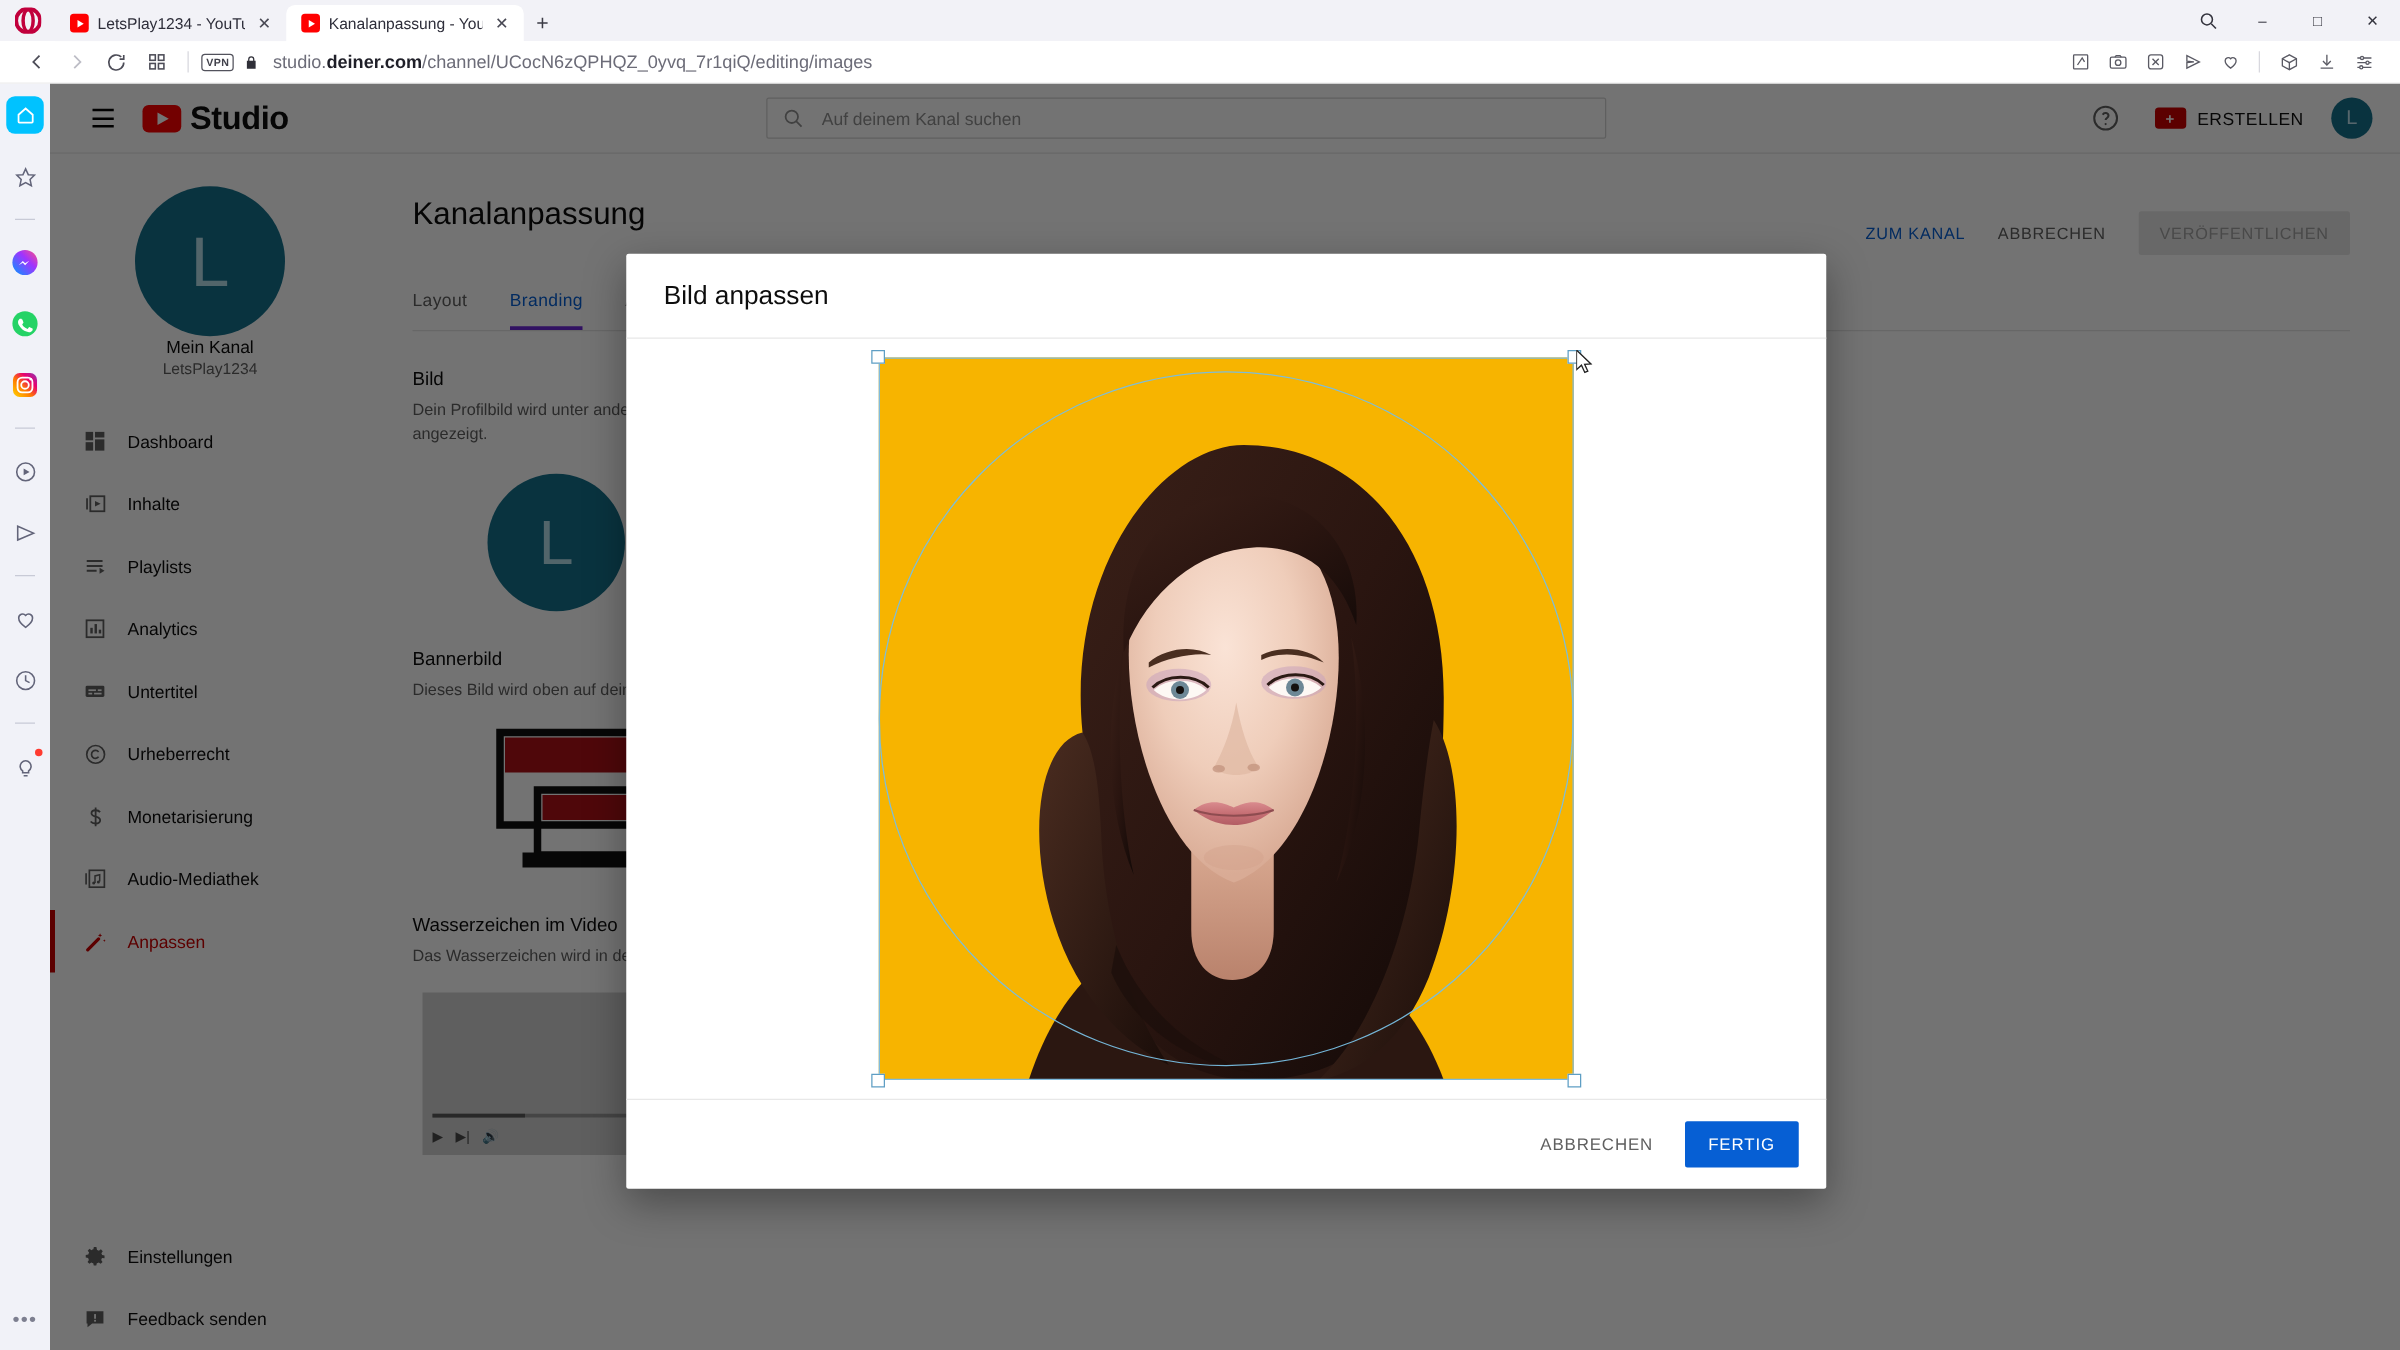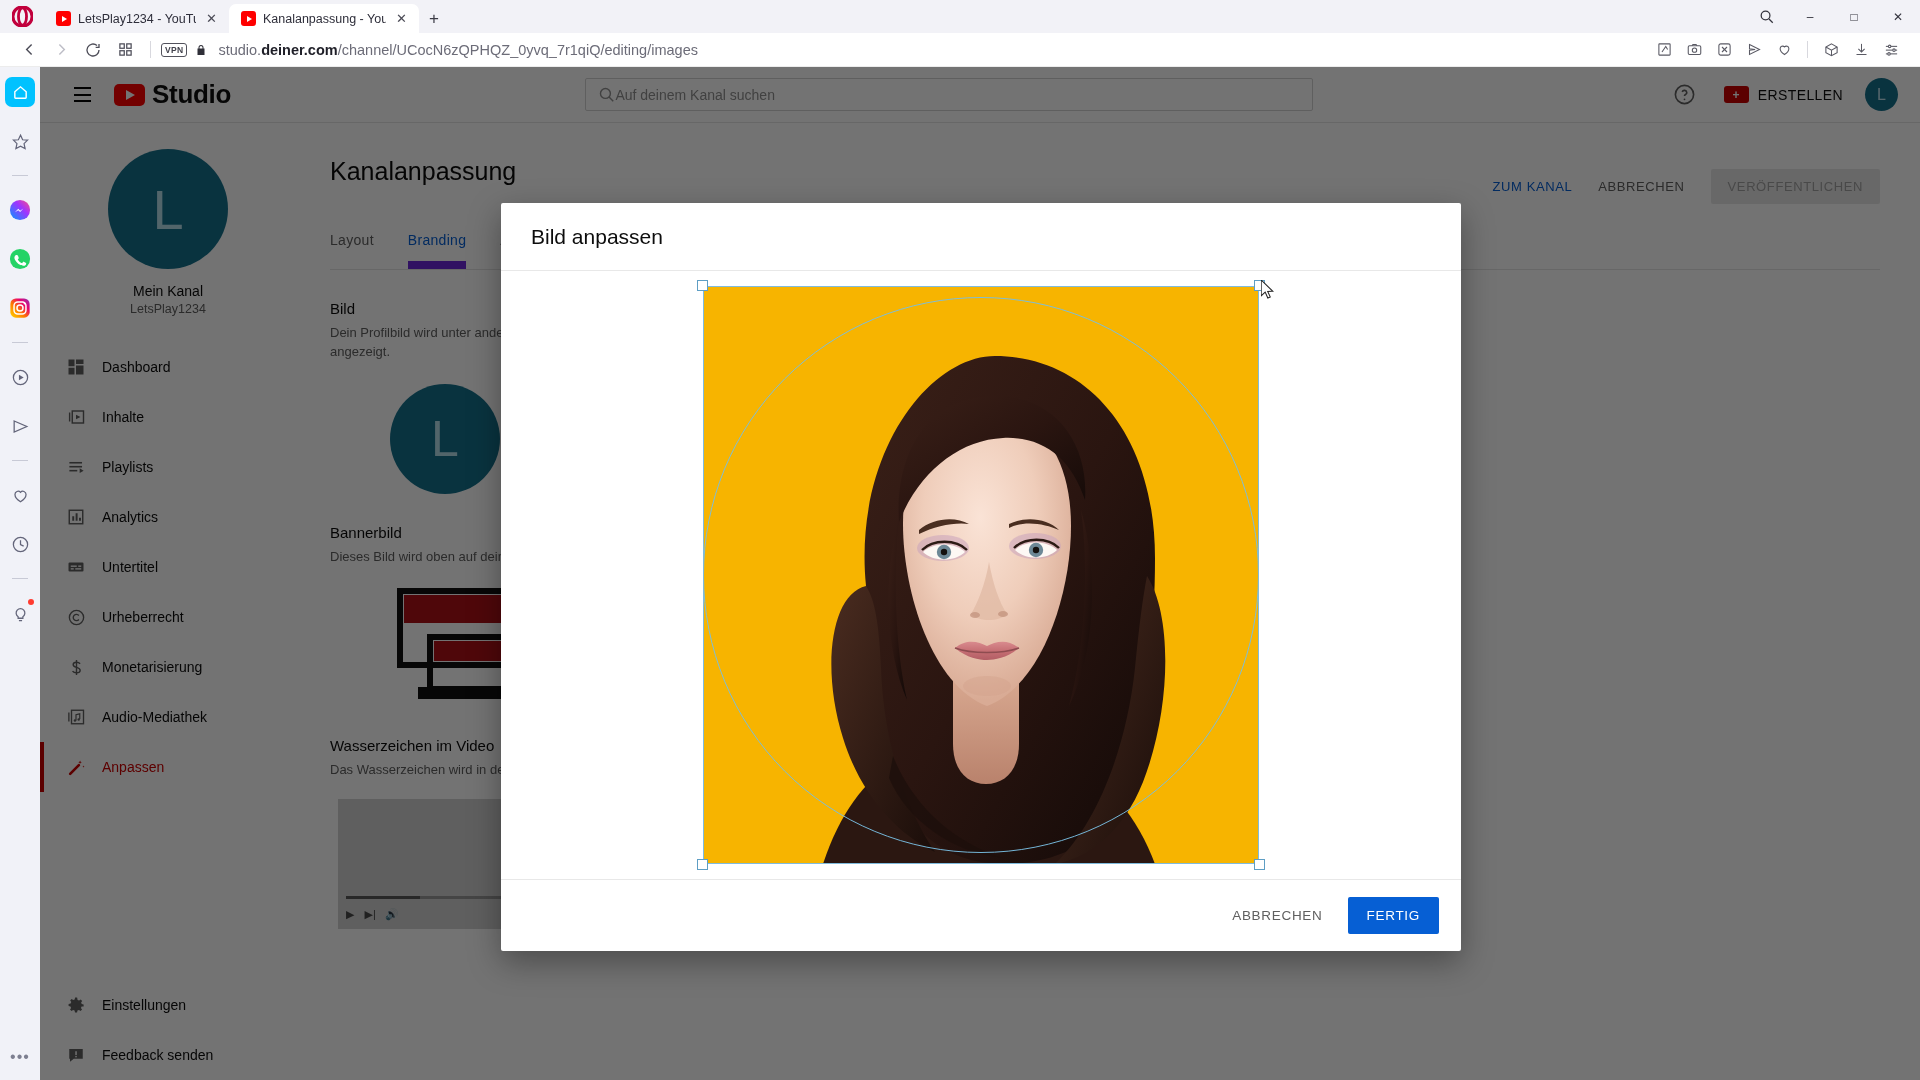--- a/index.html
+++ b/index.html
@@ -113,22 +113,22 @@
   .studio-logo { display: flex; align-items: center; gap: 7px; }
   .yt-play {
     width: 31px; height: 22px; background: #ff0000; border-radius: 5px;
     display: flex; align-items: center; justify-content: center;
   }
   .yt-play::after { content:""; width:0; height:0; border-left: 9px solid #fff;
     border-top: 5.5px solid transparent; border-bottom: 5.5px solid transparent; margin-left: 2px; }
   .studio-word { font-size: 26px; font-weight: 700; color: #0f0f0f; letter-spacing: -.3px; }
   .yt-search-wrap { flex: 1 1 auto; display: flex; justify-content: center; }
   .yt-search {
-    width: 728px; height: 33px; border: 1px solid #d3d3d3; border-radius: 2px;
-    display: flex; align-items: center; padding: 0 12px; background: #fff;
+    width: 672px; height: 33px; border: 1px solid #d3d3d3; border-radius: 2px;
+    display: flex; align-items: center; padding: 0 12px; gap: 14px; background: #fff;
   }
   .yt-search .sph { font-size: 14px; color: #909090; }
   .yt-header-right { display: flex; align-items: center; gap: 22px; }
   .circle-btn { width: 34px; height: 34px; border-radius: 50%; display: flex;
     align-items: center; justify-content: center; color: #606060; }
   .create-btn { display: flex; align-items: center; gap: 9px; font-size: 14px;
     font-weight: 500; color: #0f0f0f; letter-spacing: .4px; }
   .cam-ico { width: 25px; height: 17px; background: #c00; border-radius: 3px;
     position: relative; display: flex; align-items: center; justify-content: center; }
   .cam-ico span { color: #fff; font-size: 12px; font-weight: 700; line-height: 1; }
@@ -140,21 +140,21 @@
   .yt-side {
     width: 256px; flex: 0 0 256px; padding-top: 18px; background: #fff;
     display: flex; flex-direction: column;
   }
   .channel-block { display: flex; flex-direction: column; align-items: center; padding: 8px 0 26px; }
   .avatar-lg {
     width: 120px; height: 120px; border-radius: 50%; background: #15718d;
     display: flex; align-items: center; justify-content: center;
     color: #b6dfec; font-size: 56px; font-weight: 400;
   }
-  .ch-name { margin-top: 14px; font-size: 14px; color: #0d0d0d; font-weight: 500; }
+  .ch-name { font-size: 14px; color: #0d0d0d; font-weight: 500; }
   .ch-handle { margin-top: 3px; font-size: 12.5px; color: #606060; }
   .nav-list { display: flex; flex-direction: column; }
   .nav-item {
     height: 50px; display: flex; align-items: center; gap: 22px;
     padding-left: 62px; font-size: 14px; color: #0d0d0d; position: relative;
   }
   .nav-item .nico { position: absolute; left: 24px; width: 24px; height: 24px;
     display: flex; align-items: center; justify-content: center; color: #606060; }
   .nav-item.sel { color: #c00; font-weight: 500; }
   .nav-item.sel .nico { color: #c00; }
@@ -167,21 +167,21 @@
   .head-actions { display: flex; align-items: center; gap: 26px; padding-top: 12px; }
   .txt-btn { font-size: 13px; font-weight: 500; letter-spacing: .6px; color: #065fd4; }
   .txt-btn.grey { color: #606060; }
   .pub-btn {
     background: #e7e7e7; color: #a2a2a2; font-size: 13px; font-weight: 500;
     letter-spacing: .6px; padding: 10px 17px; border-radius: 2px;
   }
   .tabs { display: flex; gap: 34px; margin-top: 28px; border-bottom: 1px solid #e5e5e5; }
   .tab-item { padding-bottom: 13px; font-size: 14px; color: #606060; font-weight: 500;
     letter-spacing: .3px; }
-  .tab-item.active { color: #065fd4; border-bottom: 8px solid #6d28d9; }
+  .tab-item.active { color: #065fd4; border-bottom: 3px solid #6d28d9; }
   .sec { margin-top: 30px; }
   .sec-h { font-size: 15px; font-weight: 500; color: #0d0d0d; }
   .sec-d { font-size: 13px; color: #606060; margin-top: 7px; line-height: 1.45; max-width: 560px; }
   .pic-prev { margin: 22px 0 0 60px; }
   .avatar-prev { width: 110px; height: 110px; border-radius: 50%; background: #15718d;
     display: flex; align-items: center; justify-content: center; color: #b6dfec; font-size: 50px; }
   .banner-prev { margin: 20px 0 0 60px; width: 180px; }
   .vid-prev { margin: 20px 0 0 8px; width: 280px; }
   .playerbox { width: 280px; height: 130px; background: #d2d2d2; position: relative; }
   .wm-chip { position: absolute; right: 12px; top: 12px; width: 48px; height: 12px;

